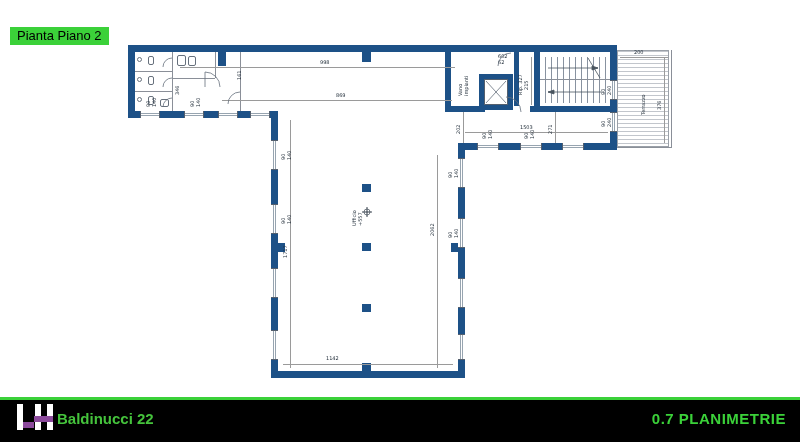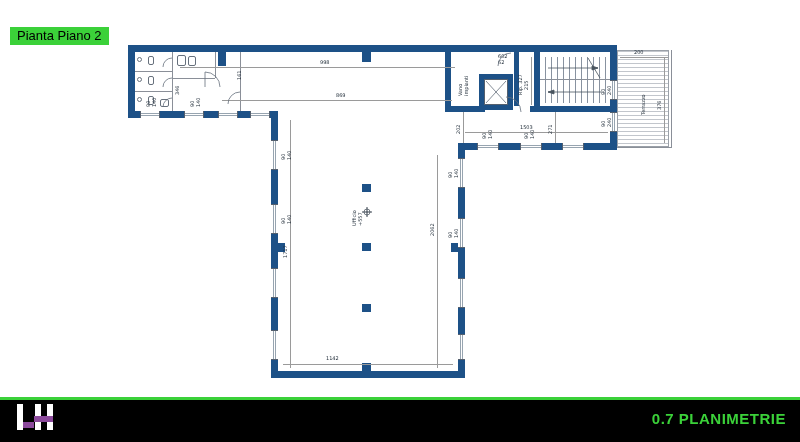--- a/index.html
+++ b/index.html
@@ -202,16 +202,17 @@
   </div>
 
   <div class="footer">
     <div>
       <div class="lg white" style="left:17px;top:4px;width:6px;height:26px"></div>
       <div class="lg purple" style="left:23px;top:22px;width:11px;height:6px"></div>
       <div class="lg white" style="left:35px;top:4px;width:6px;height:26px"></div>
       <div class="lg white" style="left:47px;top:4px;width:6px;height:26px"></div>
       <div class="lg purple" style="left:34px;top:16px;width:19px;height:6px"></div>
     </div>
+    <span class="project">Baldinucci 22</span>
     <span class="section">0.7 PLANIMETRIE</span>
   </div>
 
 </div>
 
 </body></html>

